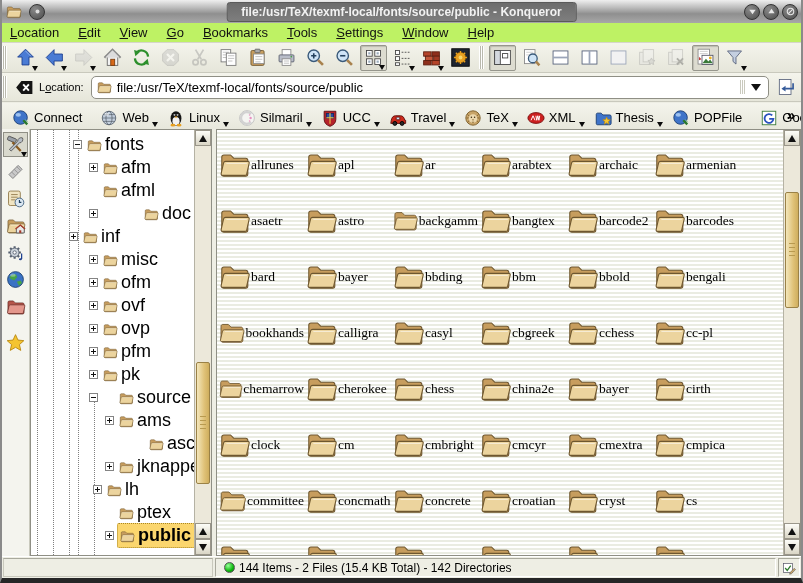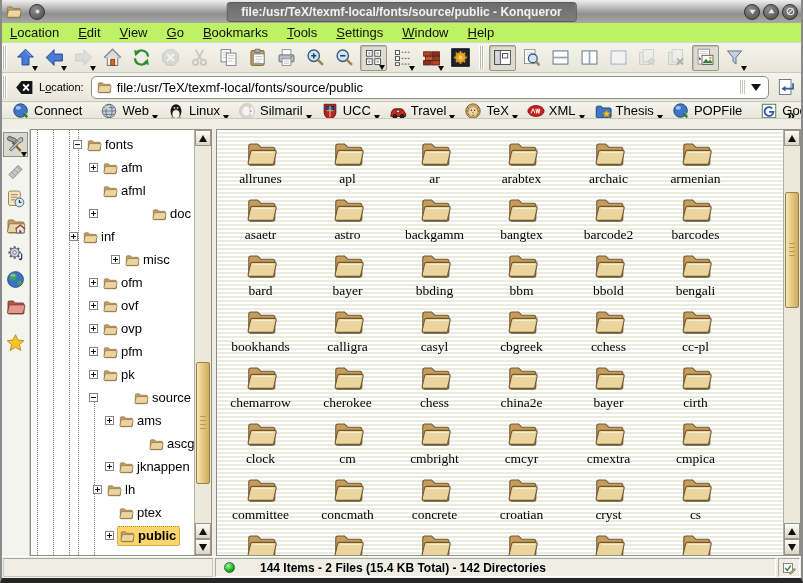--- a/index.html
+++ b/index.html
@@ -45,40 +45,40 @@
   .combo{flex:1;height:23px;background:#fff;border:1px solid #8f8f85;border-radius:5px;
     display:flex;align-items:center;padding:0 4px;font-size:13px;min-width:0;}
   .combo svg{width:16px;height:16px;margin-right:5px;flex:none;}
   .combo .val{white-space:nowrap;overflow:hidden;}
   .combo .cdd{margin-left:auto;display:flex;align-items:center;gap:3px;flex:none;}
   .cdd .lines{width:5px;height:14px;background:repeating-linear-gradient(90deg,#c9c9bd 0 1px,#fff 1px 2px);}
   .cdd .arr{width:0;height:0;border-left:5px solid transparent;border-right:5px solid transparent;border-top:7px solid #111;margin:0 3px;}
   .gobtn{width:26px;height:24px;display:flex;align-items:center;justify-content:center;margin:0 4px;}
   .gobtn svg{width:20px;height:20px;}
   
-  .bmbar{top:103px;height:16px;font-size:13px;white-space:nowrap;overflow:hidden;}
+  .bmbar{top:103px;height:30px;font-size:13px;white-space:nowrap;overflow:hidden;}
   .bm{display:inline-flex;align-items:center;gap:4px;margin:0 6px;position:relative;padding-right:6px;}
   .bm svg{width:18px;height:18px;}
   .bm .bdd{position:absolute;right:-3px;bottom:0;width:0;height:0;
     border-left:3.5px solid transparent;border-right:3.5px solid transparent;border-top:5px solid #0a0a0a;}
   .bm-overflow{position:absolute;right:8px;top:3px;font-size:15px;font-weight:bold;}
   
   .content{position:absolute;top:129px;left:2px;right:2px;bottom:27px;display:flex;background:#eeeee4;}
   .sidestrip{width:28px;background:#f4f4ee;border-right:1px solid #c9c9bd;padding-top:2px;
     display:flex;flex-direction:column;align-items:center;}
   .sbtn{width:25px;height:25px;display:flex;align-items:center;justify-content:center;margin:1px 0;position:relative;}
   .sbtn svg{width:21px;height:21px;}
   .sbtn.pressed{background:#d9d9cd;border:1px solid #8f8f85;}
   .sbtn.pressed .dd{right:0;bottom:-1px;}
   .sbtn.gap{margin-top:10px;}
   
   .treewrap{width:182px;border:1px solid #8f8f85;background:#fff;position:relative;display:flex;}
   .tree{flex:1;position:relative;padding-top:3px;overflow:hidden;}
   .guide{position:absolute;top:0;bottom:0;border-left:1px dotted #808080;}
-  .trow{height:23px;display:flex;align-items:center;font-size:13px;position:relative;white-space:nowrap;}
+  .trow{height:23px;display:flex;align-items:center;font-size:18px;position:relative;white-space:nowrap;}
   .exp{width:9px;height:9px;border:1px solid #848484;background:#fff;flex:none;position:relative;margin-right:3px;}
   .exp::before{content:"";position:absolute;left:1px;right:1px;top:3px;height:1px;background:#111;}
   .exp.plus::after{content:"";position:absolute;top:1px;bottom:1px;left:3px;width:1px;background:#111;}
   .exp-sp{width:12px;flex:none;}
   .titem{display:flex;align-items:center;gap:3px;padding:1px 3px 1px 1px;border-radius:2px;}
   .titem svg{width:16px;height:16px;flex:none;}
   .trow.sel .titem{background:#fbd66e;border:1px dotted #a98724;font-weight:bold;}
   
   .sb{width:17px;background:#ece8da;border-left:1px solid #b5b2a4;position:relative;flex:none;}
   .sbbtn{position:absolute;left:0;right:0;height:16px;background:linear-gradient(#fdfdf8,#d9d5c5);
@@ -89,30 +89,30 @@
     border:1px solid #9a8146;border-radius:2px;}
   .thumb::after{content:"";position:absolute;left:3px;right:3px;top:50%;height:14px;transform:translateY(-50%);
     background:repeating-linear-gradient(#b89a50 0 1px,transparent 1px 4px);}
   
   .split{width:4px;background:#eeeee4;}
   
   .mainview{flex:1;border:1px solid #8f8f85;position:relative;display:flex;
     background:repeating-linear-gradient(#ffffff 0 2px,#eaece2 2px 4px);}
   .grid{flex:1;display:grid;grid-template-columns:repeat(6,87px);grid-auto-rows:56px;
     padding-top:6px;overflow:hidden;align-content:start;}
-  .cell{display:flex;flex-direction:column;align-items:center;}
+  .cell{display:flex;align-items:center;}
   .cell svg{width:34px;height:34px;}
   .cell .flabel{font-family:"Liberation Serif","DejaVu Serif",serif;font-size:13.5px;color:#000;
     margin-top:1px;white-space:nowrap;}
   
   .statusbar{position:absolute;left:2px;right:2px;bottom:5px;height:22px;background:#eeeee4;
     border-top:1px solid #fff;display:flex;align-items:stretch;font-size:12px;}
   .st-left{width:210px;border:1px solid #c9c9bd;border-top-color:#a9a99d;margin:1px;}
   .st-main{flex:1;border:1px solid #a9a99d;border-bottom-color:#fff;border-right-color:#fff;margin:1px;
-    display:flex;align-items:center;gap:25px;padding:0 8px;font-weight:bold;}
+    display:flex;align-items:center;gap:4px;padding:0 8px;}
   .led{width:11px;height:11px;border-radius:50%;
     background:radial-gradient(circle at 35% 30%,#9aff9a,#0db80d 60%,#067a06);border:1px solid #555;}
   .st-right{width:22px;margin:1px;border:1px solid #a9a99d;border-bottom-color:#fff;border-right-color:#fff;
     display:flex;align-items:center;justify-content:center;}
   .st-right svg{width:14px;height:14px;}
   u{text-decoration:underline;}
 </style>
 </head>
 <body>
 
@@ -770,21 +770,21 @@
         </div>
         <div class="trow" style="padding-left: 38px;">
           <span class="exp plus"></span>
           <span class="titem">
             <svg>
               <use href="#sym-folder"></use>
             </svg>
             <span class="tlabel">inf</span>
           </span>
         </div>
-        <div class="trow" style="padding-left: 58px; margin-left: 22px;">
+        <div class="trow" style="padding-left: 58px;">
           <span class="exp plus"></span>
           <span class="titem">
             <svg>
               <use href="#sym-folder"></use>
             </svg>
             <span class="tlabel">misc</span>
           </span>
         </div>
         <div class="trow" style="padding-left: 58px;">
           <span class="exp plus"></span>

